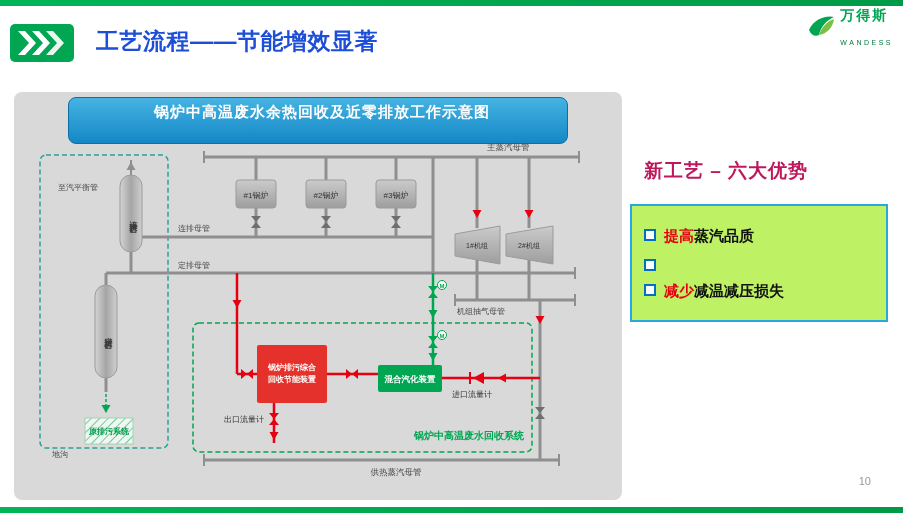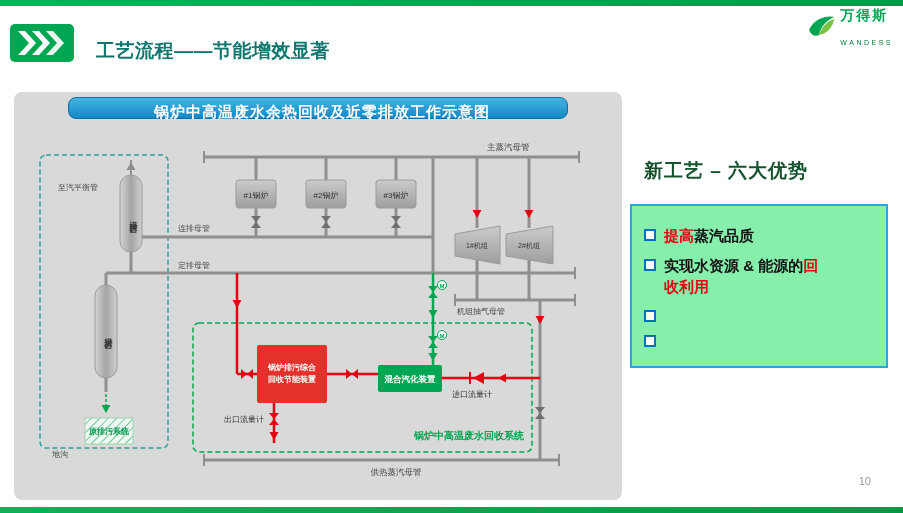--- a/index.html
+++ b/index.html
@@ -6,45 +6,45 @@
   body{
     width:903px;height:513px;position:relative;overflow:hidden;background:#ffffff;
     font-family:"Liberation Sans","DejaVu Sans",sans-serif;
   }
   .strip{position:absolute;left:0;width:903px;height:6px;background:linear-gradient(90deg,#00b558,#009a47);}
   .strip-top{top:0;}
   .strip-bottom{bottom:0;}
 
   
   .chevron-badge{position:absolute;left:10px;top:24px;width:64px;height:38px;background:#00a651;border-radius:5px;}
-  .page-title{position:absolute;left:96px;top:38px;font-size:19px;font-weight:bold;color:#0f766e;letter-spacing:.5px;}
+  .page-title{position:absolute;left:96px;top:26px;font-size:23px;font-weight:bold;color:#1d4ed8;letter-spacing:.5px;}
   .logo{position:absolute;right:10px;top:8px;display:flex;align-items:center;gap:4px;}
   .logo-text{display:flex;flex-direction:column;line-height:1.05;gap:16px;}
   .logo-name{font-size:14px;font-weight:bold;color:#00a651;letter-spacing:2px;}
   .logo-sub{font-size:7px;color:#007a3c;letter-spacing:2.5px;}
 
   
   .panel{position:absolute;left:14px;top:92px;width:608px;height:408px;background:#d9d9d9;border-radius:8px;}
   .banner{
-    position:absolute;left:54px;top:5px;width:500px;height:22px;border-radius:8px;
+    position:absolute;left:54px;top:5px;width:500px;height:47px;border-radius:8px;
     background:linear-gradient(180deg,#45b3e2,#1488c6);border:1px solid #0e6fa5;box-sizing:border-box;
     color:#fff;font-weight:bold;font-size:15px;letter-spacing:1px;text-align:center;line-height:28px;padding-left:8px;
   }
   .diagram-svg{position:absolute;left:0;top:38px;}
   .vlabel{
     position:absolute;writing-mode:vertical-rl;text-orientation:upright;
     font-size:8.5px;color:#333;letter-spacing:1px;text-align:center;width:18px;
   }
   .vlabel-lianpai{left:108px;top:90px;height:68px;}
   .vlabel-dingpai{left:83px;top:198px;height:84px;}
 
   
   .adv{position:absolute;left:630px;top:158px;width:258px;}
-  .adv-heading{color:#14532d;font-size:19px;font-weight:800;letter-spacing:1px;margin:0 0 0 14px;line-height:26px;}
-  .adv-box{margin-top:20px;border:2px solid #29a8df;background:#86efac;padding:10px 10px 10px 12px;box-sizing:border-box;}
+  .adv-heading{color:#be185d;font-size:19px;font-weight:800;letter-spacing:1px;margin:0 0 0 14px;line-height:26px;}
+  .adv-box{margin-top:20px;border:2px solid #29a8df;background:#bef264;padding:10px 10px 10px 12px;box-sizing:border-box;}
   .adv-box ul{list-style:none;margin:0;padding:0;}
   .adv-box li{display:flex;font-size:15px;font-weight:bold;color:#111;line-height:1.4;margin:9px 0;}
   .bullet{width:8px;height:8px;border:2px solid #0070c0;margin:4px 8px 0 0;flex:none;background:#fff;}
   .adv-text{width:164px;}
   .red{color:#e60012;}
 
   .page-number{position:absolute;right:32px;bottom:26px;font-size:11px;color:#999;}
 
   
   text{font-family:"Liberation Sans","DejaVu Sans",sans-serif;}
@@ -213,27 +213,24 @@
 <div class="adv">
   <div class="adv-heading">新工艺 – 六大优势</div>
   <div class="adv-box">
     <ul>
       <li>
         <span class="bullet"></span>
         <span class="adv-text"><span class="red">提高</span><span>蒸汽品质</span></span>
       </li>
       <li>
         <span class="bullet"></span>
-        <span class="adv-text"><span>实现水资源 &amp; 能源的</span><span class="red">回收利用</span></span>
       </li>
       <li>
         <span class="bullet"></span>
-      </li>
-      <li>
-        <span class="bullet"></span>
+        <span class="adv-text"><span class="red">减少</span><span>减温减压损失</span></span>
       </li>
     </ul>
   </div>
 </div>
 
 <div class="page-number">10</div>
 
 <div class="strip strip-bottom"></div>
 
 </body></html>

